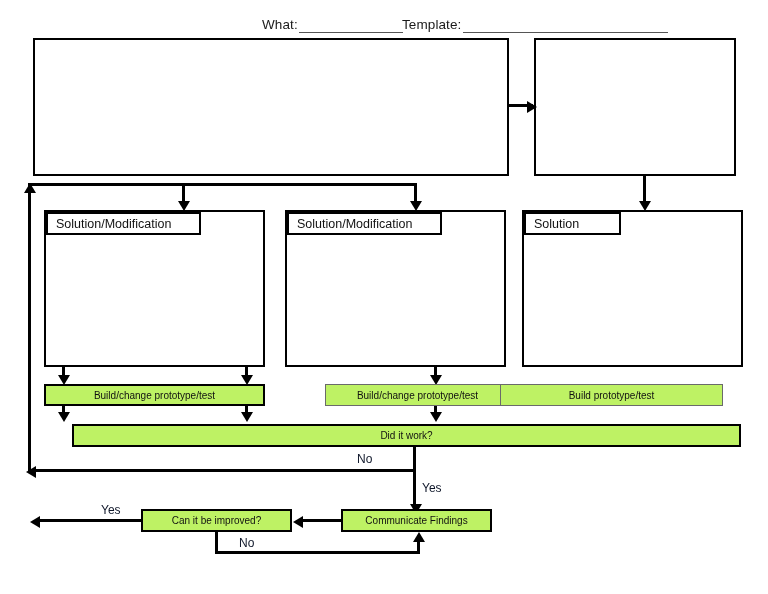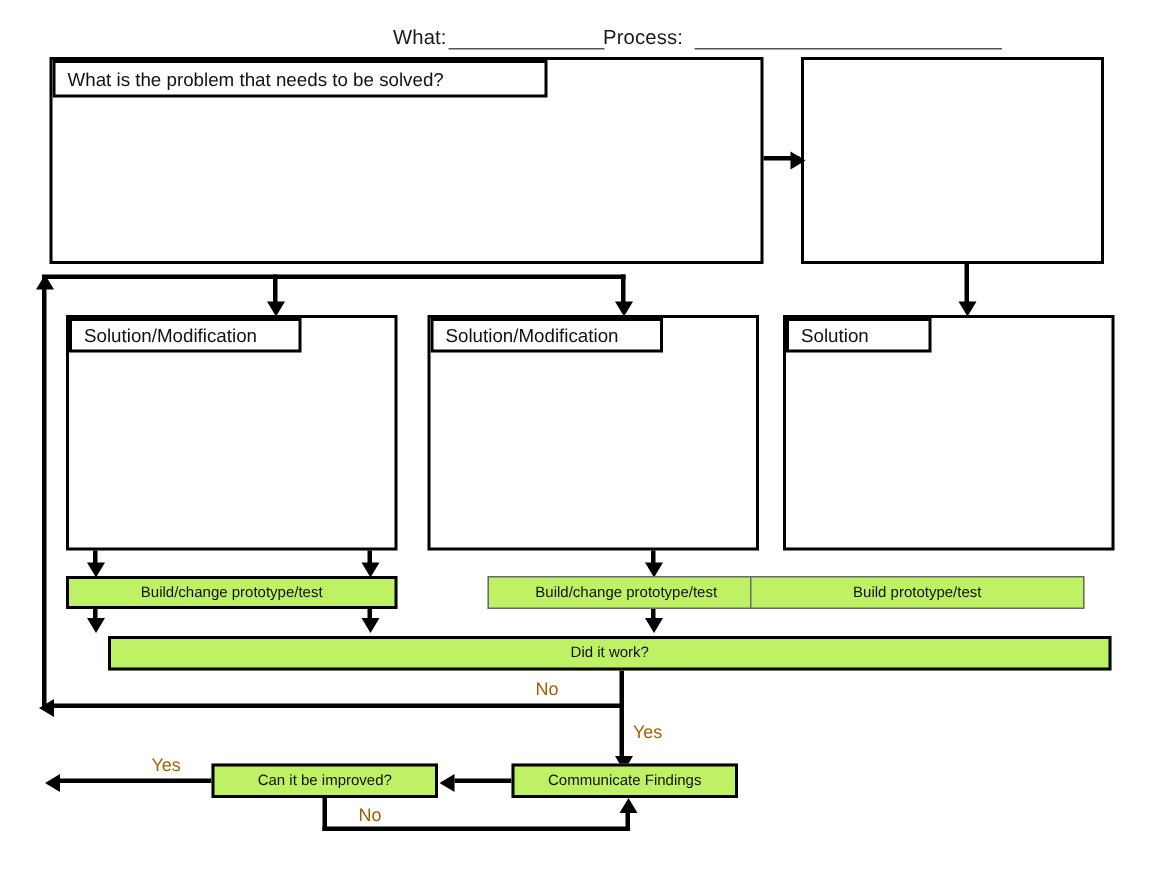--- a/index.html
+++ b/index.html
@@ -87,45 +87,44 @@
   }
   .arrow.down  { border-left: 6px solid transparent; border-right: 6px solid transparent; border-top: 10px solid #000; }
   .arrow.up    { border-left: 6px solid transparent; border-right: 6px solid transparent; border-bottom: 10px solid #000; }
   .arrow.left  { border-top: 6px solid transparent; border-bottom: 6px solid transparent; border-right: 10px solid #000; }
   .arrow.right { border-top: 6px solid transparent; border-bottom: 6px solid transparent; border-left: 10px solid #000; }
 
   
   .elabel {
     position: absolute;
     font-size: 12px;
-    color: #a16207;
+    color: #0f172a;
     white-space: nowrap;
     z-index: 3;
     background: #ffffff;
     padding: 0 2px;
   }
 </style>
 </head>
 <body>
 
 <div id="page">
 
 
   <div class="hdr" style="left:262px; top:17px;">What:</div>
   <div class="hdr" style="left:299px; top:17px; width:104px; text-align:left;"></div>
   <div class="hdr-rule" style="left:299px; top:32px; width:104px;"></div>
 
-  <div class="hdr" style="left:402px; top:17px;">Process:</div>
+  <div class="hdr" style="left:402px; top:17px;">Template:</div>
   <div class="hdr" style="left:463px; top:17px; width:205px; text-align:left;"></div>
   <div class="hdr-rule" style="left:463px; top:32px; width:205px;"></div>
 
   <div class="box" style="left:33px; top:38px; width:476px; height:138px;">
     <div style="position:absolute; left:6px; top:28px; right:6px; bottom:4px; font-size:12.5px;"></div>
   </div>
-  <div class="tab" style="left:35px; top:40px; width:330px; height:25px;">What is the problem that needs to be solved?</div>
 
   <div class="ln" style="left:509px; top:104px; width:24px; height:3px;"></div>
   <div class="arrow right" style="left:527px; top:100.5px;"></div>
 
   <div class="box" style="left:534px; top:38px; width:202px; height:138px;">
     <div style="position:absolute; left:6px; top:28px; right:6px; bottom:4px; font-size:12.5px;"></div>
   </div>
 
   <div class="ln" style="left:643px; top:176px; width:3px; height:29px;"></div>
   <div class="arrow down" style="left:638.5px; top:201px;"></div>

